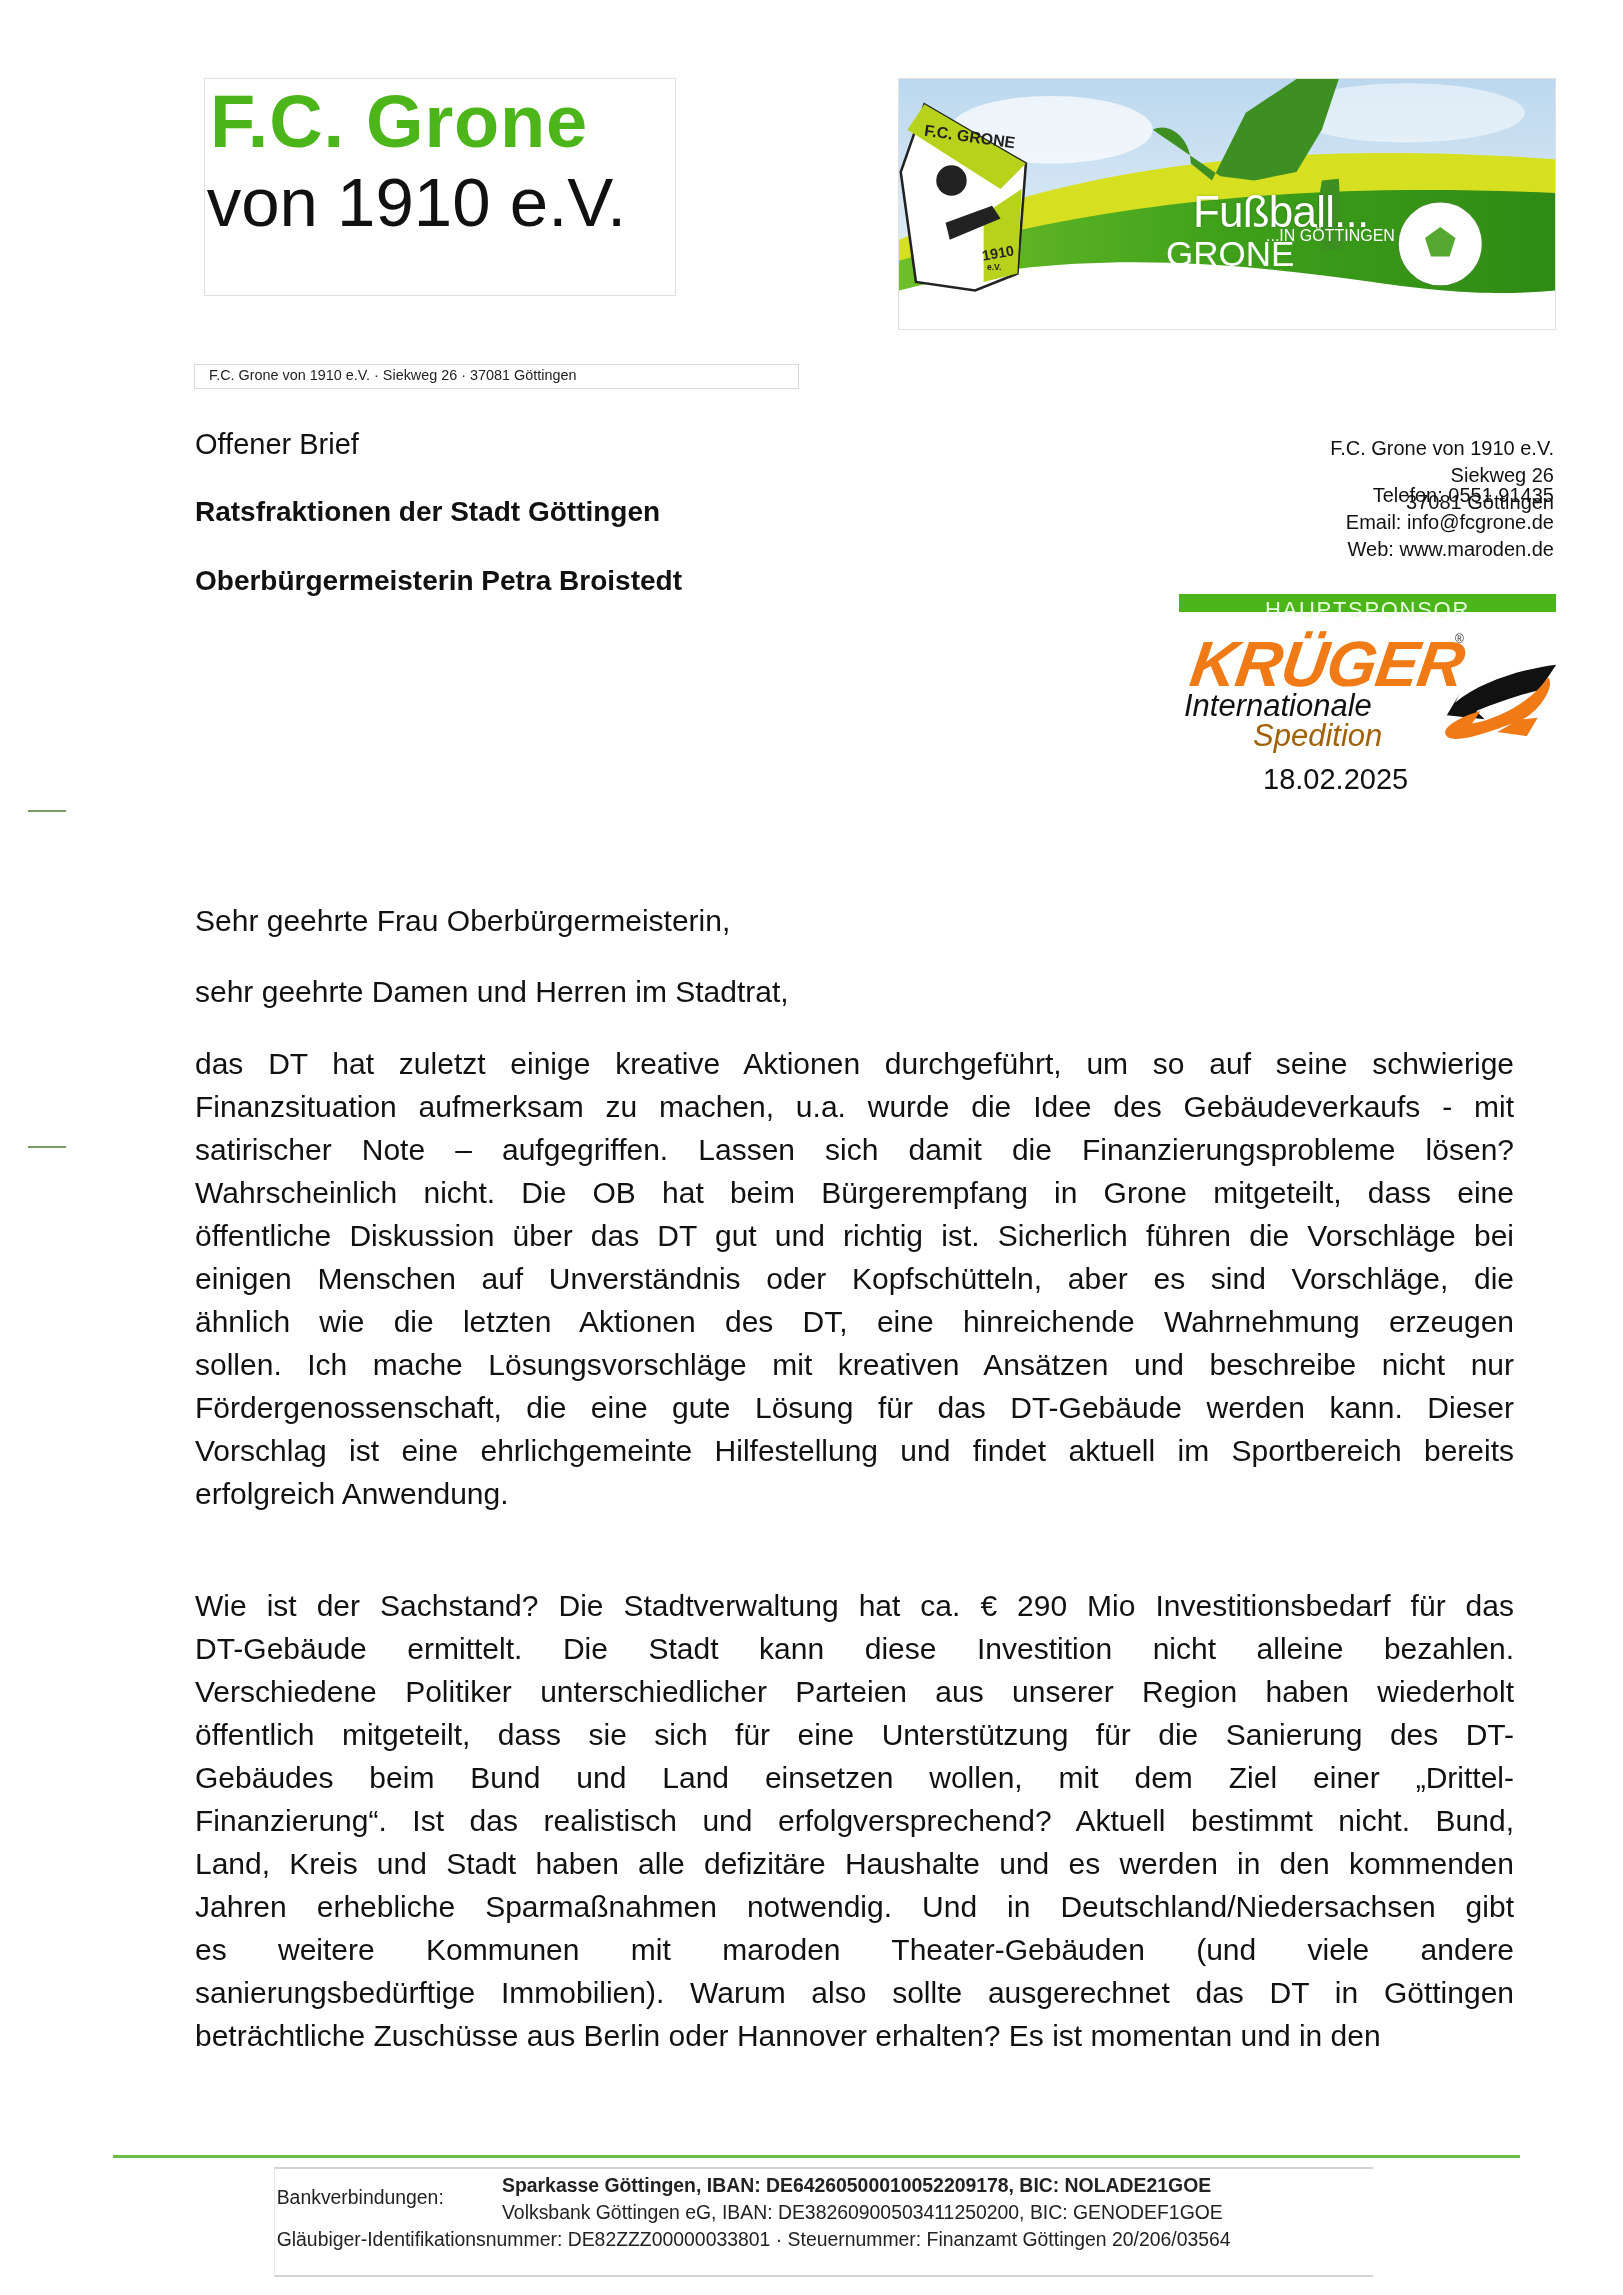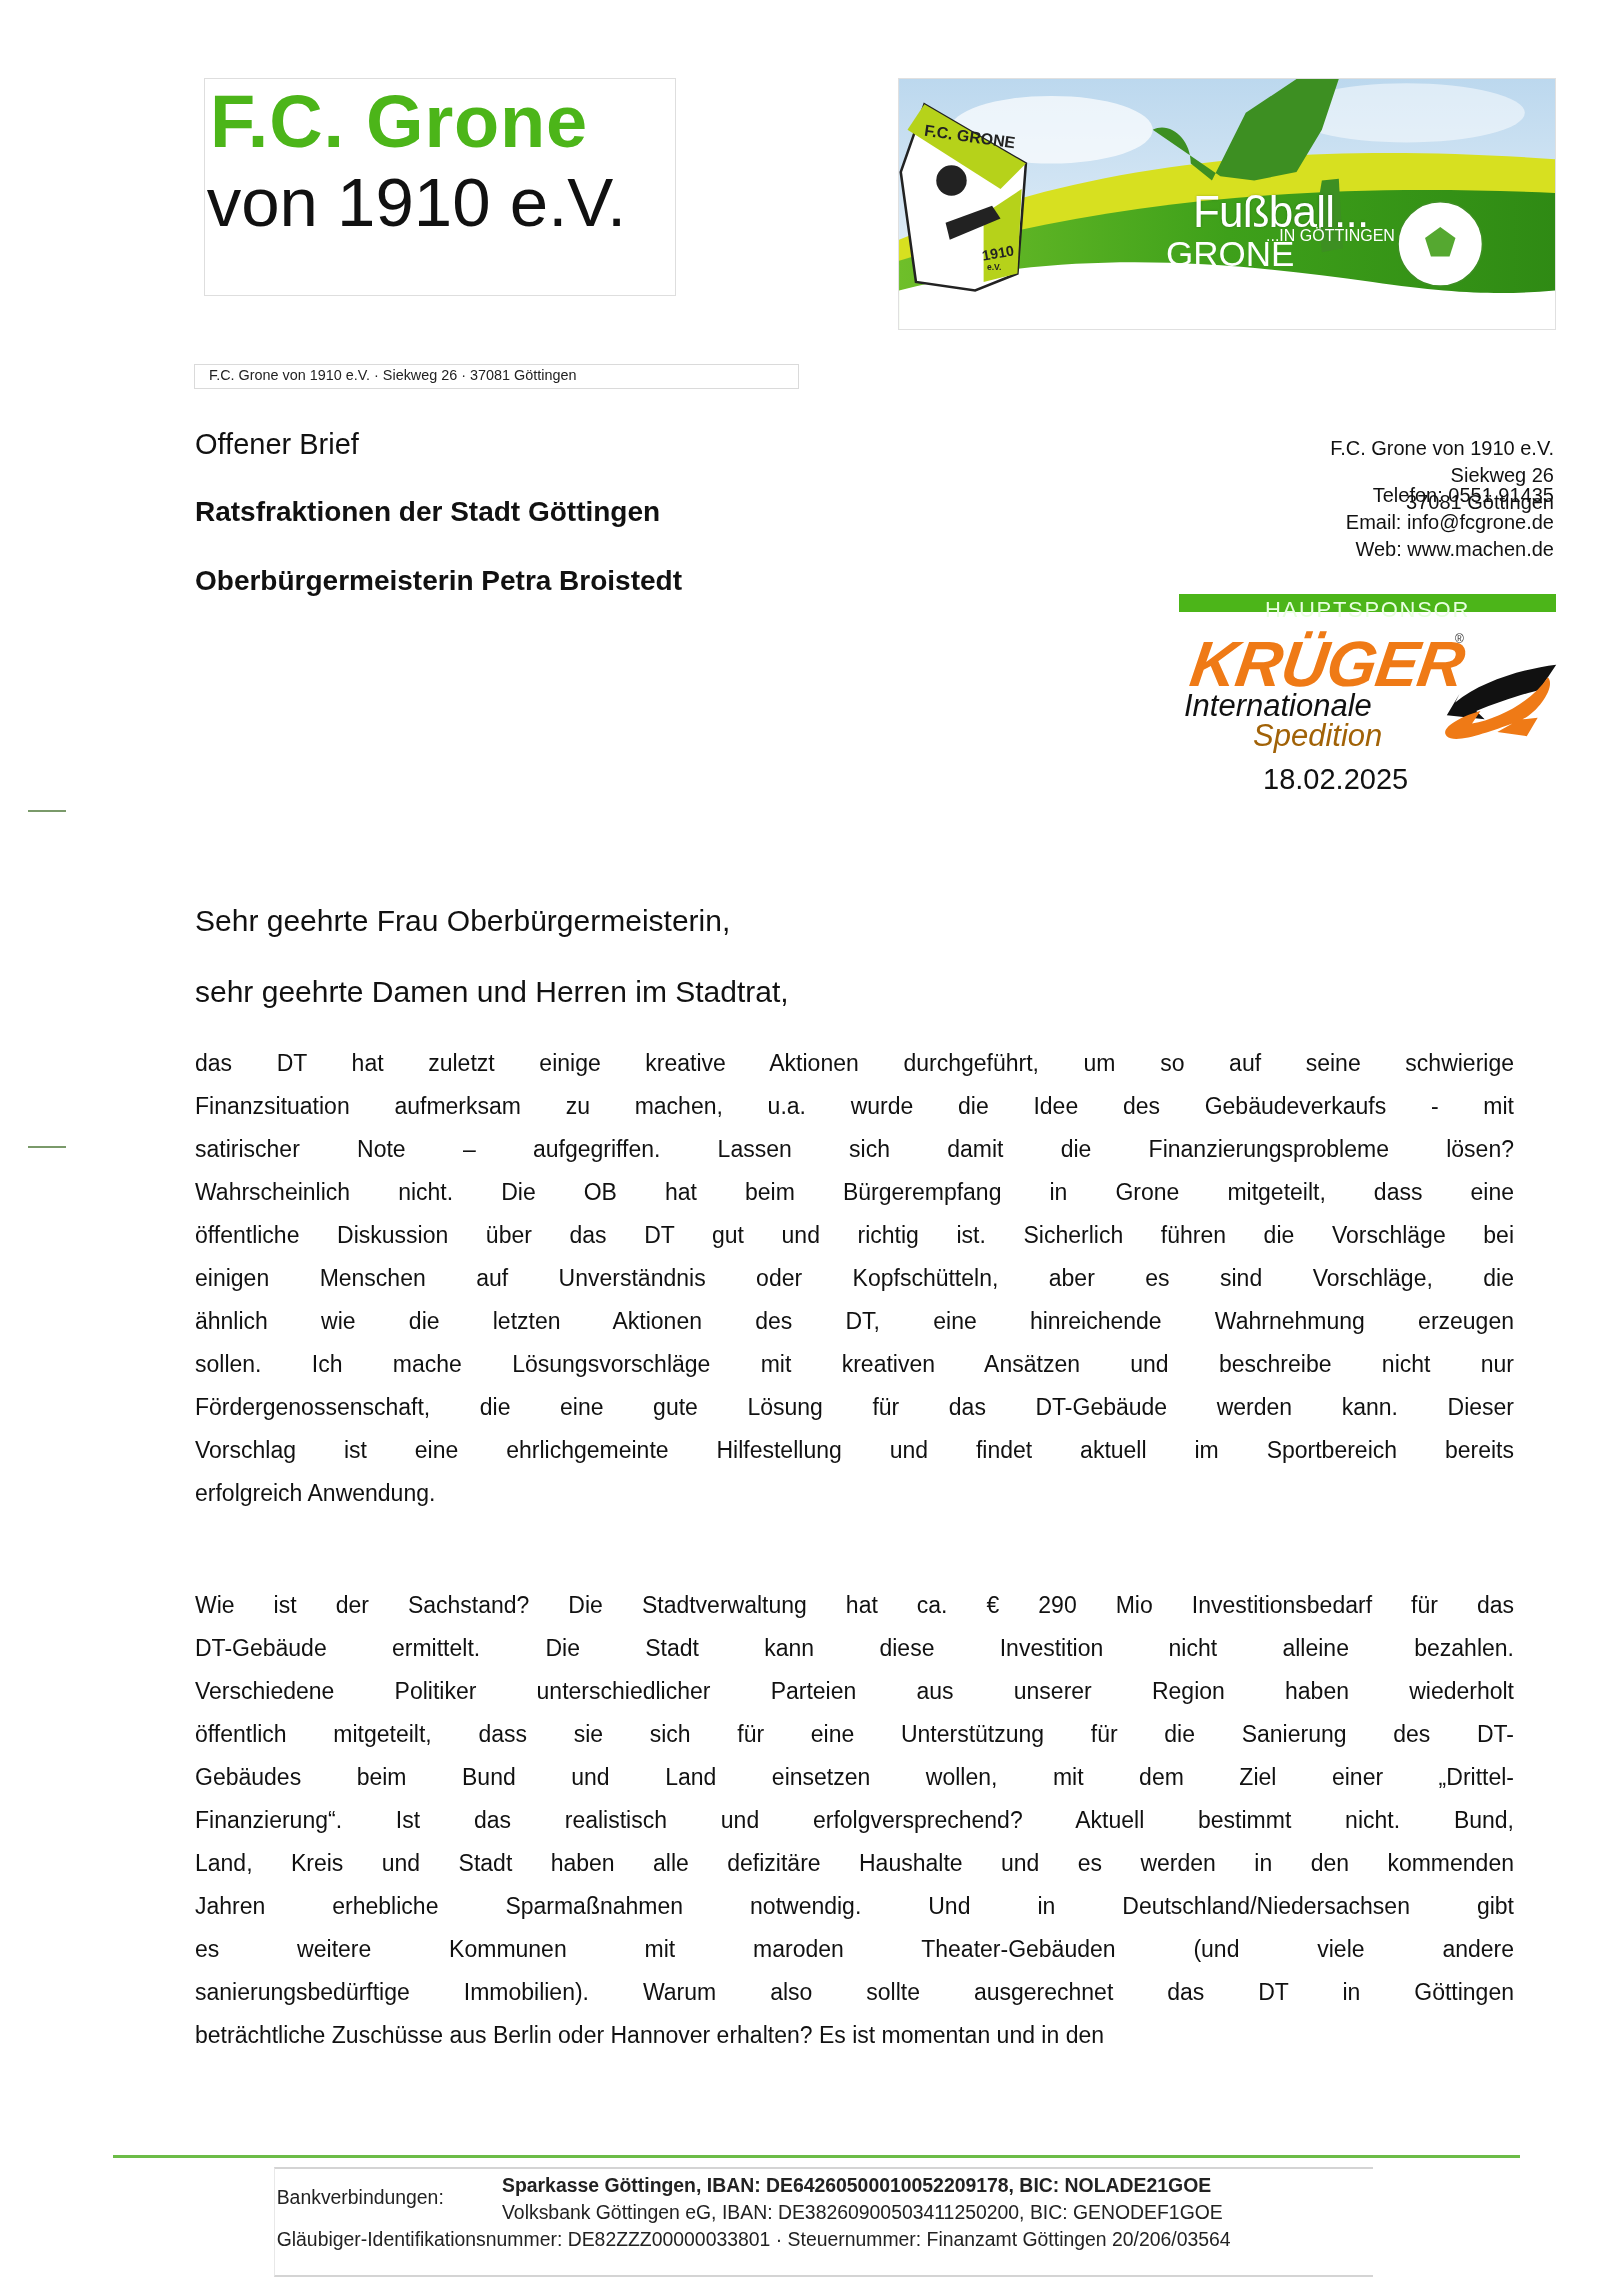--- a/index.html
+++ b/index.html
@@ -45,21 +45,21 @@
   .krueger-sub1 { position: absolute; left: 0; top: 61px; font-size: 31px; font-style: italic; color: #111; white-space: nowrap; }
   .krueger-sub2 { position: absolute; left: 69px; top: 91px; font-size: 31px; font-style: italic; color: #a16207; white-space: nowrap; }
   .reg { position: absolute; left: 271px; top: 5px; font-size: 12px; color: #333; }
 
   .date { left: 1263px; top: 763px; font-size: 29px; color: #111; }
 
   .fold-mark { left: 28px; width: 38px; height: 1.7px; background: #7a9a6a; }
 
   .salutation { left: 195px; font-size: 30px; white-space: nowrap; }
 
-  .body-para { left: 195px; width: 1319px; font-size: 23px; line-height: 43px; text-align: justify; }
+  .body-para { left: 195px; width: 1319px; font-size: 30px; line-height: 43px; text-align: justify; }
   .body-para .line { display: block; white-space: nowrap; text-align: justify; text-align-last: justify; height: 43px; }
   .body-para .line.last { text-align-last: left; }
 
   .footer-rule { left: 113px; top: 2155px; width: 1407px; height: 2.5px; background: #6cbc47; }
   .footer-box { left: 274px; top: 2167px; width: 1099px; height: 110px; border-top: 2.5px solid #d4d4d4;
                 border-bottom: 2.5px solid #d4d4d4; border-left: 0.8px solid #e8e8e8; box-sizing: border-box; }
   .footer-row { position: absolute; font-size: 19.4px; color: #222; white-space: nowrap; }
 </style>
 </head>
 <body>
@@ -116,21 +116,21 @@
 <div class="abs recip bold" style="top:565px;">Oberbürgermeisterin Petra Broistedt</div>
 
 <div class="abs sender" style="top:387px;">
   <div class="name">F.C. Grone von 1910 e.V.</div>
   <div>Siekweg 26</div>
   <div>37081 Göttingen</div>
 </div>
 <div class="abs sender" style="top:482px;">
   <div>Telefon: 0551 91435</div>
   <div>Email: info@fcgrone.de</div>
-  <div>Web: www.machen.de</div>
+  <div>Web: www.maroden.de</div>
 </div>
 
 <div class="abs sponsor-bar">HAUPTSPONSOR</div>
 <div class="abs krueger">
   <div class="krueger-word">KRÜGER</div>
   <div class="reg">®</div>
   <div class="krueger-sub1">Internationale</div>
   <div class="krueger-sub2">Spedition</div>
   <svg class="abs" style="left:254px;top:25px;" width="127" height="101" viewBox="0 0 150 120">
     <path d="M20 60 C 50 35, 100 20, 140 15 L 120 45 C 100 50, 70 60, 45 70 L 55 80 L 10 75 L 25 50 Z" fill="#111"></path>

